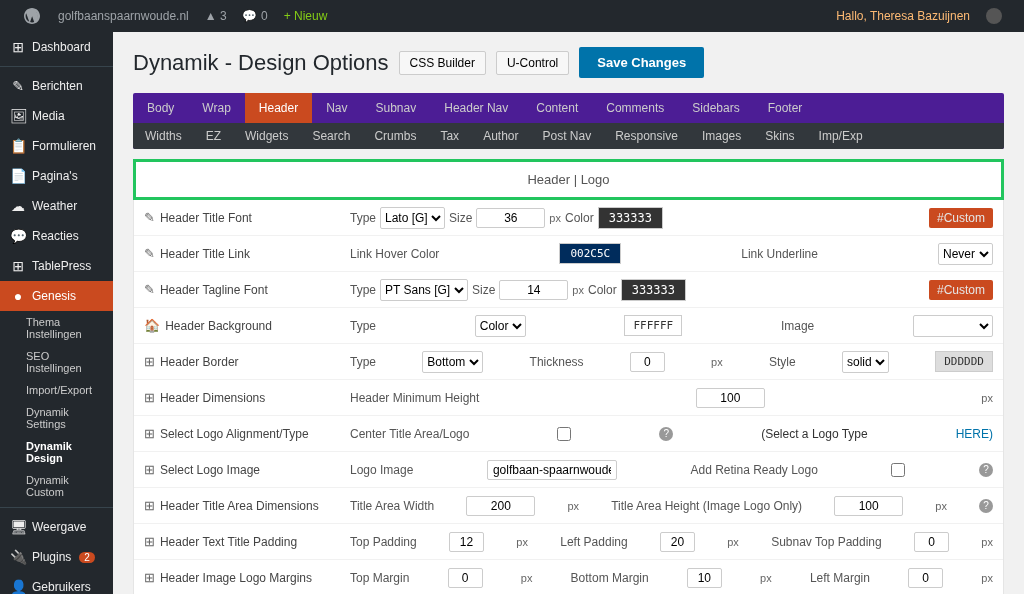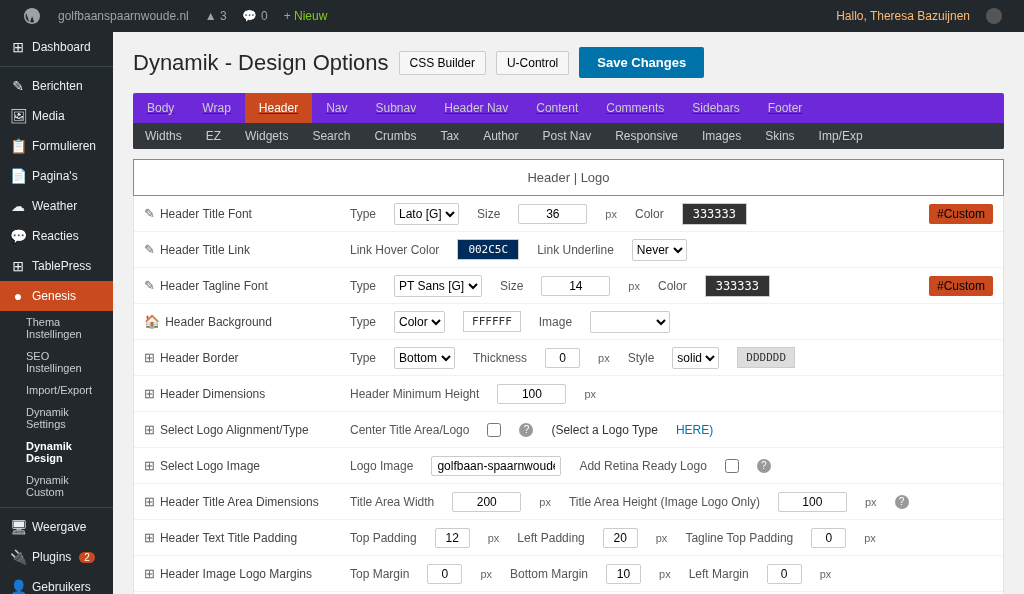--- a/index.html
+++ b/index.html
@@ -27,47 +27,47 @@
     
     #content-area { flex: 1; overflow-y: auto; background: #f1f1f1; padding: 15px 20px; }
 
     
     .page-header { display: flex; align-items: center; gap: 10px; margin-bottom: 15px; }
     .page-title { font-size: 22px; font-weight: 400; color: #23282d; }
     .btn-css { background: #f7f7f7; border: 1px solid #ccc; padding: 4px 10px; cursor: pointer; font-size: 12px; border-radius: 2px; }
     .btn-save { background: #0073aa; color: #fff; border: none; padding: 8px 18px; cursor: pointer; font-size: 13px; border-radius: 2px; font-weight: 600; }
 
     
-    .tab-nav-outer { background: #6d28d9; border-radius: 2px; overflow: hidden; margin-bottom: 2px; text-decoration: underline; }
+    .tab-nav-outer { background: #4c1d95; border-radius: 2px; overflow: hidden; margin-bottom: 2px; }
     .tab-nav { display: flex; align-items: center; flex-wrap: wrap; }
     .tab-item { padding: 8px 14px; color: #ccc; cursor: pointer; font-size: 12px; text-decoration: none; }
     .tab-item.active { background: #ca4a1f; color: #fff; }
 
     .tab-nav-sub { background: #32373c; display: flex; flex-wrap: wrap; }
     .sub-tab-item { padding: 6px 12px; color: #ccc; cursor: pointer; font-size: 12px; }
 
     
-    .section-header { background: #fff; border: 1px solid #22c55e; padding: 10px; text-align: center; font-size: 13px; color: #555; margin-top: 10px; margin-bottom: 0; }
+    .section-header { background: #fff; border: 3px solid #22c55e; padding: 10px; text-align: center; font-size: 13px; color: #555; margin-top: 10px; margin-bottom: 0; }
 
     
     .settings-table { width: 100%; background: #fff; border: 1px solid #e5e5e5; border-top: none; }
     .settings-row { display: flex; align-items: center; border-bottom: 1px solid #f1f1f1; padding: 6px 10px; min-height: 36px; gap: 6px; }
     .settings-row:last-child { border-bottom: none; }
     .row-label { width: 200px; flex-shrink: 0; font-size: 12px; color: #444; display: flex; align-items: center; gap: 5px; }
     .row-label .icon { color: #666; font-size: 13px; }
-    .row-controls { flex: 1; display: flex; align-items: center; gap: 18px; flex-wrap: wrap; font-size: 12px; }
+    .row-controls { flex: 1; display: flex; align-items: center; gap: 4px; flex-wrap: wrap; font-size: 12px; justify-content: space-between; }
     .row-controls label { font-size: 12px; color: #555; }
     .row-controls input[type=text] { border: 1px solid #ccc; padding: 2px 5px; font-size: 12px; border-radius: 2px; }
     .row-controls select { border: 1px solid #ccc; padding: 2px 0; font-size: 12px; border-radius: 2px; background: #fff; }
     .color-swatch { display: inline-block; padding: 2px 8px; font-size: 12px; background: #fff; border: 1px solid #ccc; cursor: pointer; font-family: monospace; }
     .color-swatch.dark { background: #333333; color: #fff; padding: 3px 10px; }
     .color-swatch.blue { background: #002C5C; color: #fff; padding: 3px 10px; font-size: 11px; }
     .color-swatch.light { background: #FFFFFF; border: 1px solid #ccc; padding: 3px 8px; font-size: 11px; }
     .color-swatch.gray { background: #DDDDDD; padding: 3px 8px; font-size: 11px; }
-    .btn-custom { background: #ca4a1f; color: #000000; border: none; padding: 3px 8px; font-size: 12px; cursor: pointer; border-radius: 2px; margin-left: auto; }
+    .btn-custom { background: #ca4a1f; color: #e5e5e5; border: none; padding: 3px 8px; font-size: 12px; cursor: pointer; border-radius: 2px; margin-left: auto; }
     .px-label { font-size: 11px; color: #666; }
     input.num-input { width: 69px; border: 1px solid #ccc; padding: 2px 4px; font-size: 12px; border-radius: 2px; text-align: center; }
     input.num-input-sm { width: 35px; border: 1px solid #ccc; padding: 2px 4px; font-size: 12px; border-radius: 2px; text-align: center; }
     input.text-input-md { width: 130px; border: 1px solid #ccc; padding: 2px 4px; font-size: 12px; border-radius: 2px; }
     .help-icon { display: inline-flex; align-items: center; justify-content: center; width: 14px; height: 14px; border-radius: 50%; background: #999; color: #fff; font-size: 10px; cursor: pointer; }
     .here-link { color: #0073aa; text-decoration: none; font-size: 12px; }
     .checkbox-small { width: 14px; height: 14px; }
   </style>
 </head>
 <body>
@@ -331,21 +331,21 @@
           <span class="icon">⊞</span>
           <span>Header Text Title Padding</span>
         </div>
         <div class="row-controls">
           <label>Top Padding</label>
           <input type="text" class="num-input-sm" value="12" style="">
           <span class="px-label">px</span>
           <label>Left Padding</label>
           <input type="text" class="num-input-sm" value="20" style="">
           <span class="px-label">px</span>
-          <label>Tagline Top Padding</label>
+          <label>Subnav Top Padding</label>
           <input type="text" class="num-input-sm" value="0" style="">
           <span class="px-label">px</span>
         </div>
       </div>
 
       <div class="settings-row">
         <div class="row-label">
           <span class="icon">⊞</span>
           <span>Header Image Logo Margins</span>
         </div>

